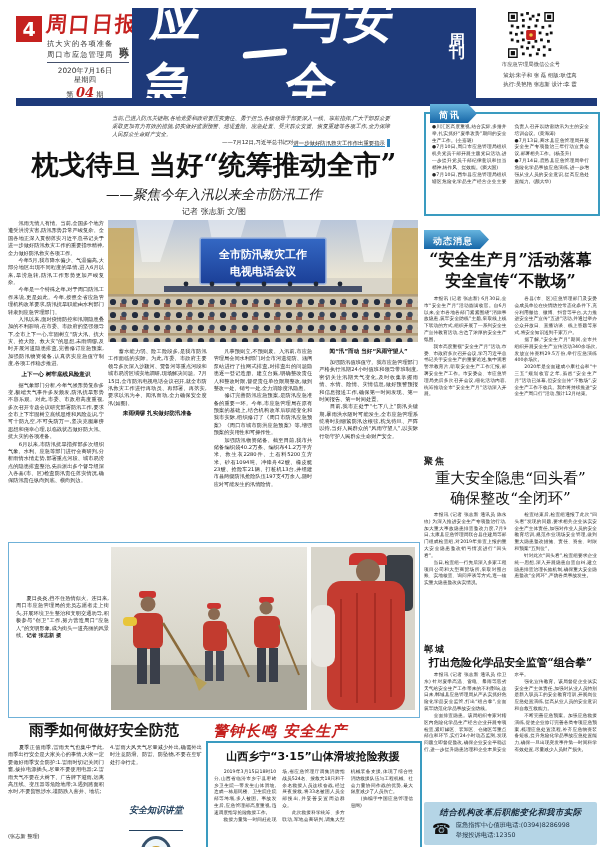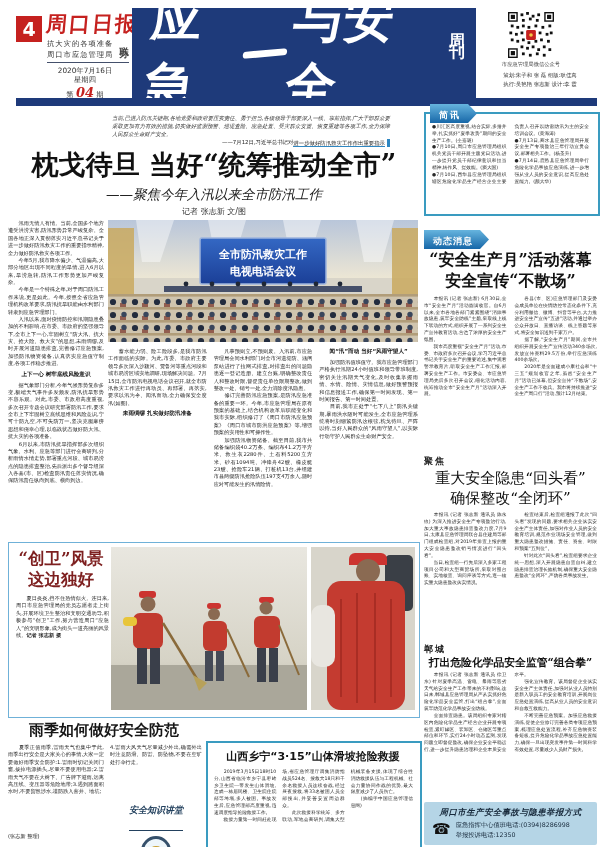--- a/index.html
+++ b/index.html
@@ -250,24 +250,20 @@
     <div class="colsub">未雨绸缪 扎实做好防汛准备</div>
     <div class="t5">　　凡事预则立,不预则废。入汛前,市应急管理局会同水利部门对全市河道堤防、涵闸泵站进行了拉网式排查,对排查出的问题隐患逐一登记造册、建立台账,明确整改责任人和整改时限,督促责任单位限期整改,做到整改一处、销号一处,全力消除度汛隐患。
 　　修订完善防汛应急预案,是防汛应急准备的重要一环。今年,市应急管理局在原有预案的基础上,结合机构改革后职能变化和我市实际,组织修订了《周口市防汛应急预案》《周口市城市防洪应急预案》等,增强预案的实用性和可操作性。
 　　加强防汛物资储备。截至目前,我市共储备编织袋40.2万条、编织布41.2万平方米、救生衣2280件、土石料5200立方米、砂石1094吨、冲锋舟42艘、橡皮艇23艘、抢险车21辆、打桩机13台,并组建市县两级防汛抢险队伍197支4万余人,随时应对可能发生的汛情险情。</div>
     <div class="colsub">闻“汛”而动 当好“风雨守望人”</div>
     <div class="t5">　　加强防汛值班值守。我市应急管理部门严格执行汛期24小时值班和领导带班制度,密切关注汛期天气变化,及时收集掌握雨情、水情、险情、灾情信息,做好预警预报和信息报送工作,确保第一时间发现、第一时间报告、第一时间处置。
 　　目前,我市正处于“七下八上”防汛关键期,暴雨洪水随时可能发生,全市应急管理系统将时刻绷紧防汛这根弦,枕戈待旦、严阵以待,当好人民群众的“风雨守望人”,以实际行动守护人民群众生命财产安全。</div>
   </div>
 
   <div class="abs cwbox">
-    <div class="cwh serif">
-      <div>“创卫”风景</div>
-      <div>这边独好</div>
-    </div>
     <div class="cwbody t5"><span>　　夏日炎炎,挡不住热情似火。连日来,周口市应急管理局的党员志愿者走上街头,开展环境卫生整治和文明交通劝导,积极参与“创卫”工作,努力营造周口“应急人”的文明形象,成为街头一道亮丽的风景线。</span><span class="cwcred">记者 张志新 摄</span></div>
 
     <svg class="cwpL" viewBox="0 0 196 163">
       <defs>
         <linearGradient id="st" x1="0" y1="0" x2="0" y2="1">
           <stop offset="0" stop-color="#e9e7e0"></stop>
             <stop offset="0.7" stop-color="#d6d3c6"></stop>
             <stop offset="1" stop-color="#b9b4a6"></stop>
         </linearGradient>
       </defs>
@@ -321,20 +317,21 @@
   <div class="abs raincol1 t5">　　夏季正值雨季,雷雨天气也集中于此,雨季出行安全是大家关心的事情,大家一定要做好雨季安全防护:1.雷雨时切记关闭门窗,拔掉电源插头,尽量不要使用电器;2.雷雨天气不要在大树下、广告牌下避雨,远离高压线、变压器等危险地带;3.遇到路面积水时,不要贸然涉水,谨防跌入窨井、地坑;</div>
   <div class="abs raincol2 t5">4.雷雨大风天气尽量减少外出,确需外出时注意防滑、防雷、防坠物,不要在空旷处打伞行走。</div>
   <div class="abs raincred">(张志新 整理)</div>
   <div class="abs rainlogo">
     <span class="rainlogo-t">安全知识讲堂</span>
     <div class="mag">
         <span class="mag-blob"></span>
       </div>
   </div>
 
+  <div class="abs sxbanner serif">警钟长鸣 安全生产</div>
   <div class="abs sxbox bluebox">
     <div class="sxh">山西乡宁“3·15”山体滑坡抢险救援</div>
     <div class="sxcols t45">　　2019年3月15日18时10分,山西省临汾市乡宁县枣岭乡卫生院一带发生山体滑坡,造成一栋居民楼、卫生院住院部等垮塌,多人被困。事故发生后,应急管理部高度重视,迅速调度指导抢险救援工作。
 　　救援力量第一时间赶赴现场,省应急管理厅调集消防指战员524名、搜救犬18只和千余名救援人员连续奋战,经过昼夜搜救,将33名被困人员全部搜出,并妥善安置周边群众。
 　　此次救援科学统筹、多方联动,军地会商研判,调集大型机械装备支援,体现了综合性消防救援队伍与工程机械、社会力量协同作战的优势,最大限度减少了人员伤亡。
 　　(摘编于中国应急管理信息网)</div>
   </div>
 
   <div class="abs briefbox bluebox">
     <div class="briefcols t45">●川汇区高度重视,结合实际,多措并举,扎实抓好“夏季攻势”期间的安全生产工作。(仝嘉璐)
@@ -367,21 +364,21 @@
 　　针对此次“回头看”,检查组要求企业统一思想,深入开展隐患自查自纠,建立隐患排查治理长效机制,确保重大安全隐患整改“全闭环”,严防各类事故发生。</div>
 
   <div class="abs seclab" style="left:424px;top:643px;">郸城</div>
   <div class="abs dch serif">打出危险化学品安全监管“组合拳”</div>
   <div class="abs dcbody t45">　　本报讯 (记者 张志新 通讯员 徐卫东) 针对夏季高温、雷电、暴雨等恶劣天气给安全生产工作带来的不利影响,连日来,郸城县应急管理局从严从实抓好危险化学品安全监管,打出“组合拳”,全面筑牢防范化学品事故安全防线。
 　　全面排查隐患。该局组织专家对辖区内危险化学品生产经营企业开展专项检查,紧盯罐区、装卸区、仓储区等重点部位和环节,实行24小时动态监测,发现问题立即督促整改,确保企业安全平稳运行,进一步提升隐患治理和企业本质安全水平。
 　　强化宣传教育。该局督促企业落实安全生产主体责任,加强对从业人员特别是新入职员工的安全教育培训,开展岗位应急处置演练,提高从业人员的安全意识和自救互救能力。
 　　不断完善应急预案。加强应急救援演练,促使企业修订完善各类专项应急预案,梳理应急处置流程,补齐应急物资装备短板,提升危险化学品事故应急处置能力,确保一旦出现突发事件第一时间科学有效处置,尽量减少人员财产损失。</div>
 
   <div class="abs hotbox">
-    <div class="hot-t serif">周口市生产安全事故与隐患举报方式</div>
+    <div class="hot-t serif">结合机构改革后职能变化和我市实际</div>
     <div class="hot-row">
       <span class="hot-phone">☎</span>
       <div class="hot-lines">
         <div>应急指挥中心值班电话:(0394)8286998</div>
         <div>举报投诉电话:12350</div>
       </div>
     </div>
   </div>
 
 </div>

